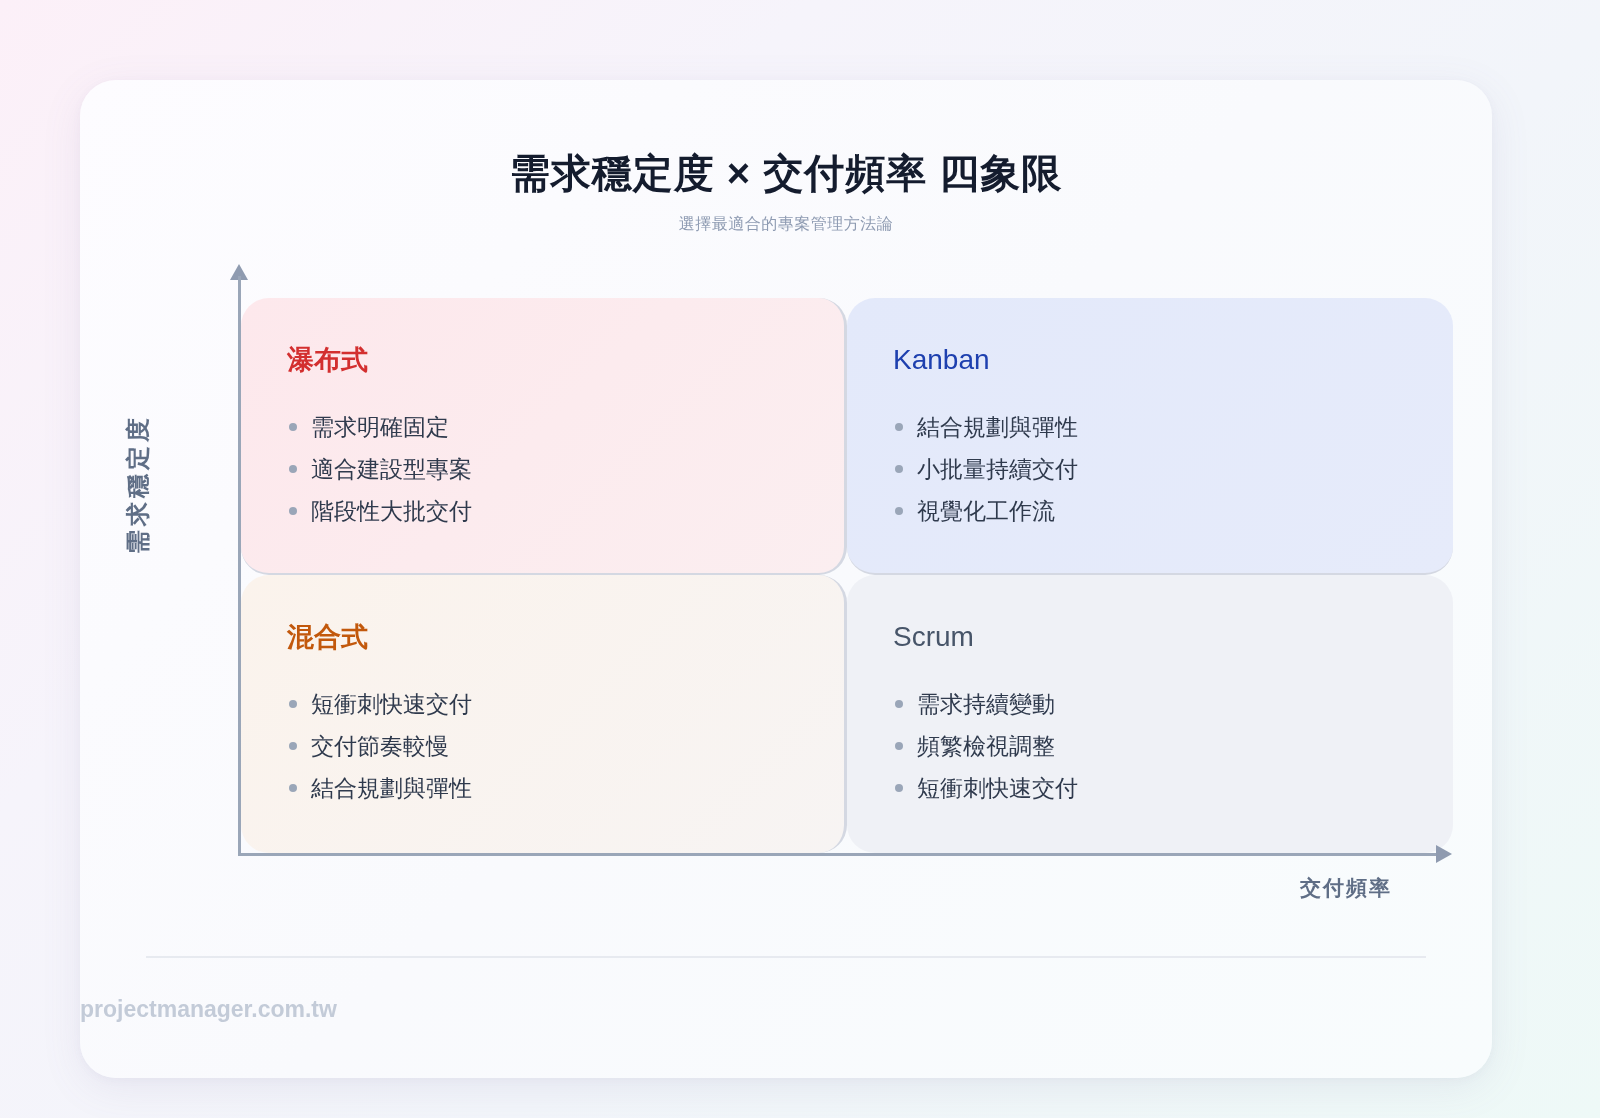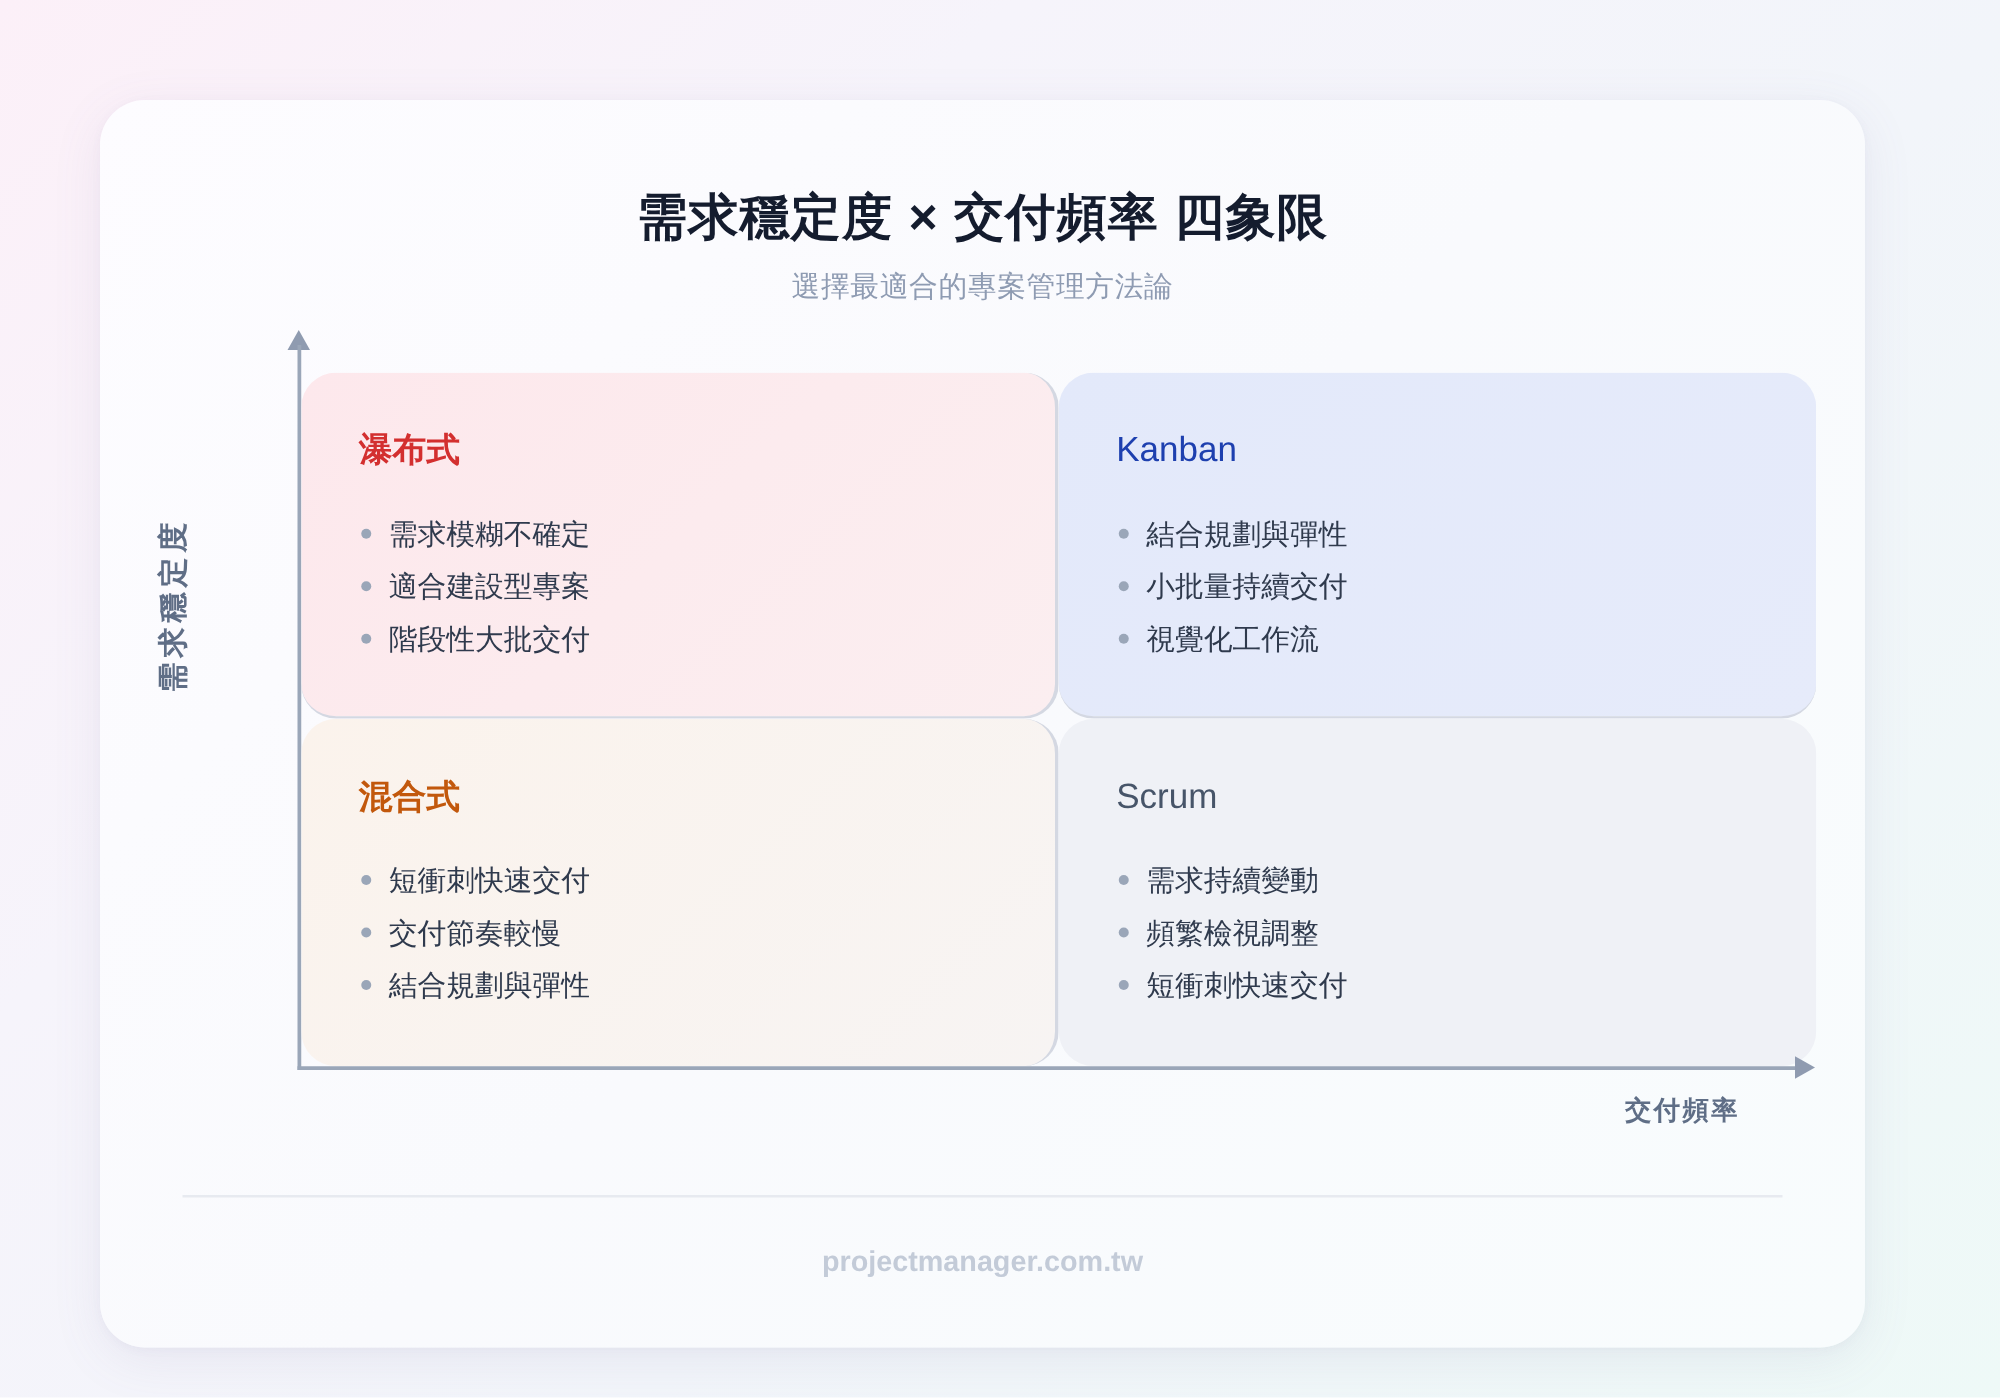--- a/index.html
+++ b/index.html
@@ -25,21 +25,21 @@
       text-align: center;
       font-size: 40px;
       font-weight: 700;
       color: #141c2e;
       letter-spacing: 1px;
     }
     .subtitle {
       position: absolute;
       left: 0; right: 0; top: 134px;
       text-align: center;
-      font-size: 23px;
+      font-size: 16px;
       color: #8e9bb2;
       letter-spacing: 0.5px;
     }
     
     .y-axis-line {
       position: absolute;
       left: 158px; top: 196px;
       width: 3px; height: 580px;
       background: #9aa6b8;
     }
@@ -128,42 +128,41 @@
     }
     .divider {
       position: absolute;
       left: 66px; right: 66px; top: 876px;
       height: 2px;
       background: #e7eaf0;
     }
     .footer {
       position: absolute;
       left: 0; right: 0; top: 916px;
-      text-align: center;
       font-size: 23px;
       color: #c3cbd8;
       font-weight: 700;
     }
   </style>
 </head>
 <body>
 
 <div class="card">
   <h1 class="title">需求穩定度 × 交付頻率 四象限</h1>
   <div class="subtitle">選擇最適合的專案管理方法論</div>
 
   <div class="y-axis-arrow"></div>
   <div class="y-axis-line"></div>
   <div class="y-axis-label">需求穩定度</div>
 
   <div class="grid">
     <div class="quad q-tl">
       <div class="quad-title" style="color:#d32f2f">瀑布式</div>
       <ul>
-        <li><span class="dot"></span><span>需求模糊不確定</span></li>
+        <li><span class="dot"></span><span>需求明確固定</span></li>
         <li><span class="dot"></span><span>適合建設型專案</span></li>
         <li><span class="dot"></span><span>階段性大批交付</span></li>
       </ul>
     </div>
     <div class="quad q-tr">
       <div class="quad-title latin" style="color:#1e40af">Kanban</div>
       <ul>
         <li><span class="dot"></span><span>結合規劃與彈性</span></li>
         <li><span class="dot"></span><span>小批量持續交付</span></li>
         <li><span class="dot"></span><span>視覺化工作流</span></li>

